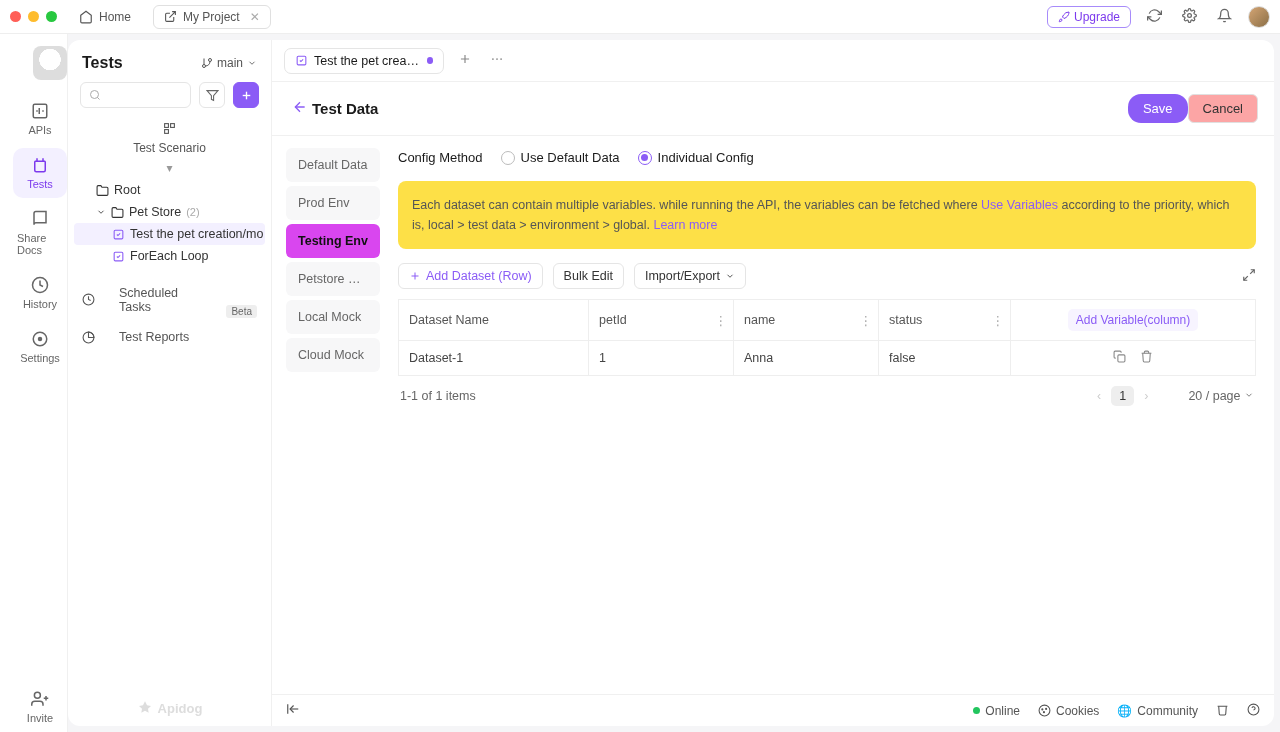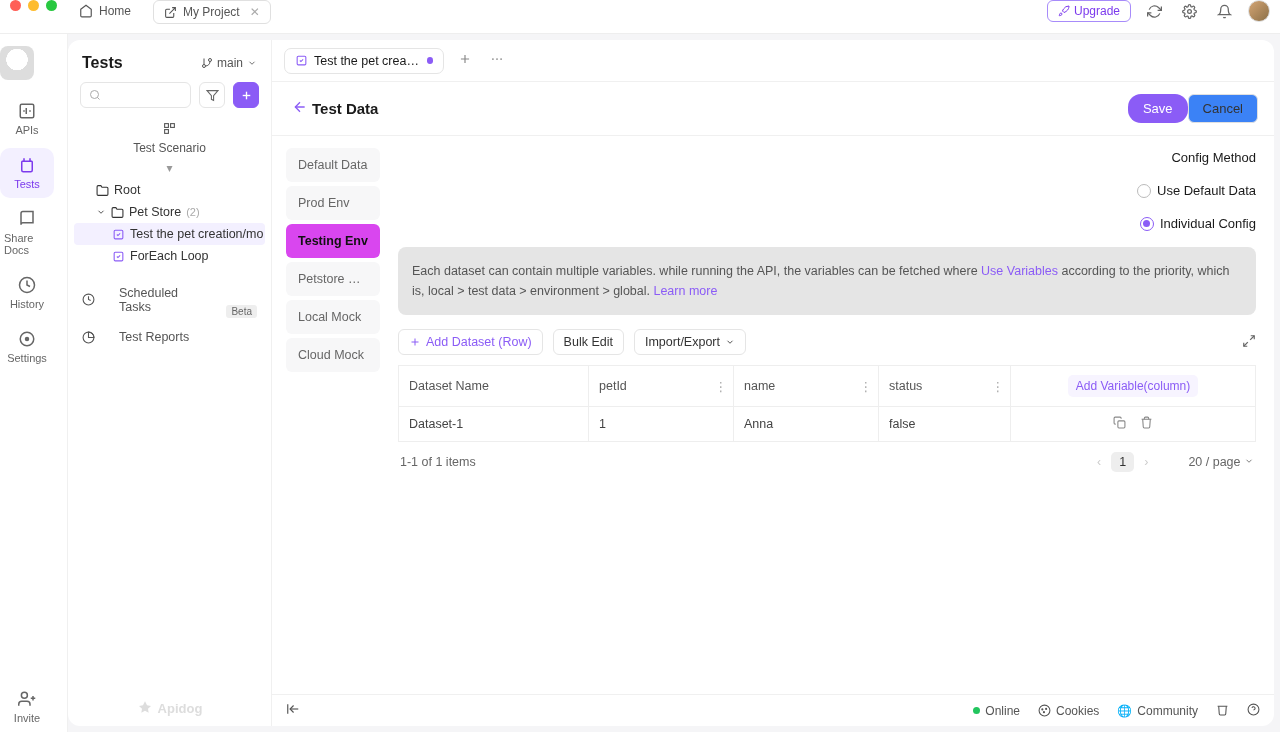--- a/index.html
+++ b/index.html
@@ -1,30 +1,30 @@
 <!DOCTYPE html>
 <html><head>
 <meta charset="utf-8">
 <style>
 * { box-sizing: border-box; margin: 0; padding: 0; font-family: -apple-system, BlinkMacSystemFont, "Segoe UI", sans-serif; }
 body { background: #f5f5f7; width: 1280px; height: 732px; overflow: hidden; font-size: 13px; color: #1a1a1a; }
 
-.titlebar { height: 34px; background: #fff; display: flex; align-items: flex-start; padding: 0 10px; border-bottom: 1px solid #eee; gap: 12px;}
+.titlebar { height: 34px; background: #fff; display: flex; align-items: center; padding: 0 10px; border-bottom: 1px solid #eee; gap: 12px;}
 .traffic { display: flex; gap: 7px; }
 .dot { width: 11px; height: 11px; border-radius: 50%; }
 .red { background:#ff5f57;} .yellow{background:#febc2e;} .green{background:#28c840;}
 .tbtn { display:flex; align-items:center; gap:6px; padding:4px 10px; font-size:12px; color:#555; border-radius:6px; }
 .tbtn.project { border:1px solid #e0e0e0; background:#fff; }
 .tspacer { flex:1; }
 .upgrade { border:1px solid #a78bfa; color:#7c3aed; padding:3px 10px; border-radius:6px; font-size:12px; display:flex; align-items:center; gap:4px;}
 .ticon { color:#666; padding:4px; }
 .avatar { width:22px; height:22px; border-radius:50%; background: linear-gradient(135deg,#d4a574,#8b6f47); border:1px solid #ddd;}
 
 .app { display:flex; height: calc(732px - 34px); }
-.rail { width:68px; background:#fff; display:flex; flex-direction:column; align-items:flex-start; padding-top:12px; gap:4px; border-right:1px solid #f0f0f0;}
+.rail { width:68px; background:#fff; display:flex; flex-direction:column; align-items:flex-end; padding-top:12px; gap:4px; border-right:1px solid #f0f0f0;}
 .rail-avatar { width:34px; height:34px; border-radius:8px; background:#a78bfa; margin-bottom:10px; background-image:radial-gradient(circle at 50% 40%, #fff 0 40%, #ddd 41% 100%); }
 .rail-item { display:flex; flex-direction:column; align-items:center; gap:4px; padding:8px 4px; width:54px; border-radius:10px; font-size:11px; color:#666; cursor:pointer;}
 .rail-item.active { background:#f3f0ff; color:#7c3aed; }
 .rail-item svg { width:18px; height:18px; }
 .rail-spacer { flex:1; }
 
 .sidebar { width:204px; background:#fff; border-right:1px solid #f0f0f0; display:flex; flex-direction:column; border-radius:12px 0 0 12px; margin: 6px 0 6px 0;}
 .sb-head { display:flex; align-items:center; justify-content:space-between; padding:14px 14px 10px 14px;}
 .sb-title { font-size:16px; font-weight:600; }
 .branch { display:flex; align-items:center; gap:4px; font-size:12px; color:#555; }
@@ -49,34 +49,34 @@
 .tab { display:flex; align-items:center; gap:6px; padding:5px 10px; border:1px solid #e5e5e5; border-radius:7px; font-size:12.5px; max-width:160px;}
 .tab .dot2 { width:7px; height:7px; border-radius:50%; background:#8b5cf6;}
 .tab-text { white-space:nowrap; overflow:hidden; text-overflow:ellipsis; max-width:110px;}
 .tabicon { color:#888; padding:4px;}
 
 .pagehead { display:flex; align-items:center; padding:12px 16px; gap:0; border-bottom:1px solid #f0f0f0;}
 .back { color:#8b5cf6; padding:4px;}
 .pagetitle { font-size:15px; font-weight:600; flex:1;}
 .btn { padding:6px 14px; border-radius:6px; font-size:13px; cursor:pointer; border:1px solid transparent;}
 .btn.primary { background:#8b5cf6; color:#fff;border-radius:13px;}
-.btn.secondary { border-color:#e0e0e0; background:#3b82f6; color:#333;}
+.btn.secondary { border-color:#e0e0e0; background:#fca5a5; color:#333;}
 
 .content { flex:1; display:flex; overflow:hidden;}
 .envlist { width:108px; padding:12px 0 0 14px; display:flex; flex-direction:column; gap:4px;}
 .envitem { padding:10px 12px; font-size:12.5px; color:#666; background:#f7f7f8; border-radius:6px; cursor:pointer; white-space:nowrap; overflow:hidden; text-overflow:ellipsis;}
 .envitem.active { background:#d946ef; color:#111; font-weight:600; border:none;}
 
 .panel { flex:1; padding:14px 18px; overflow:auto;}
-.config-row { display:flex; align-items:flex-end; gap:18px; font-size:13px; margin-bottom:16px;flex-direction:column;}
+.config-row { display:flex; align-items:center; gap:18px; font-size:13px; margin-bottom:16px;}
 .radio { display:inline-flex; align-items:center; gap:6px; cursor:pointer;}
 .rcircle { width:14px; height:14px; border:1.5px solid #bbb; border-radius:50%; display:inline-flex; align-items:center; justify-content:center;}
 .rcircle.checked { border-color:#8b5cf6;}
 .rcircle.checked::after { content:''; width:7px; height:7px; background:#8b5cf6; border-radius:50%;}
-.info { background:#e5e5e5; padding:14px; border-radius:8px; font-size:12.5px; color:#555; line-height:1.6; margin-bottom:14px;}
+.info { background:#fde047; padding:14px; border-radius:8px; font-size:12.5px; color:#555; line-height:1.6; margin-bottom:14px;}
 .info a { color:#8b5cf6; text-decoration:none;}
 .toolbar { display:flex; align-items:center; gap:10px; margin-bottom:10px;}
 .linkbtn { color:#8b5cf6; border:1px solid #e5e5e5; padding:5px 10px; border-radius:6px; font-size:12.5px; display:inline-flex; align-items:center; gap:5px;}
 .smallbtn { border:1px solid #e5e5e5; padding:5px 10px; border-radius:6px; font-size:12.5px; display:inline-flex; align-items:center; gap:5px; color:#333;}
 .expand { margin-left:auto; color:#666;}
 
 table { width:100%; border-collapse:collapse; font-size:12.5px;}
 th, td { border:1px solid #eee; padding:9px 10px; text-align:left; color:#444;}
 th { font-weight:500; color:#555; position:relative;}
 th .more { position:absolute; right:6px; top:50%; transform:translateY(-50%); color:#aaa;}

